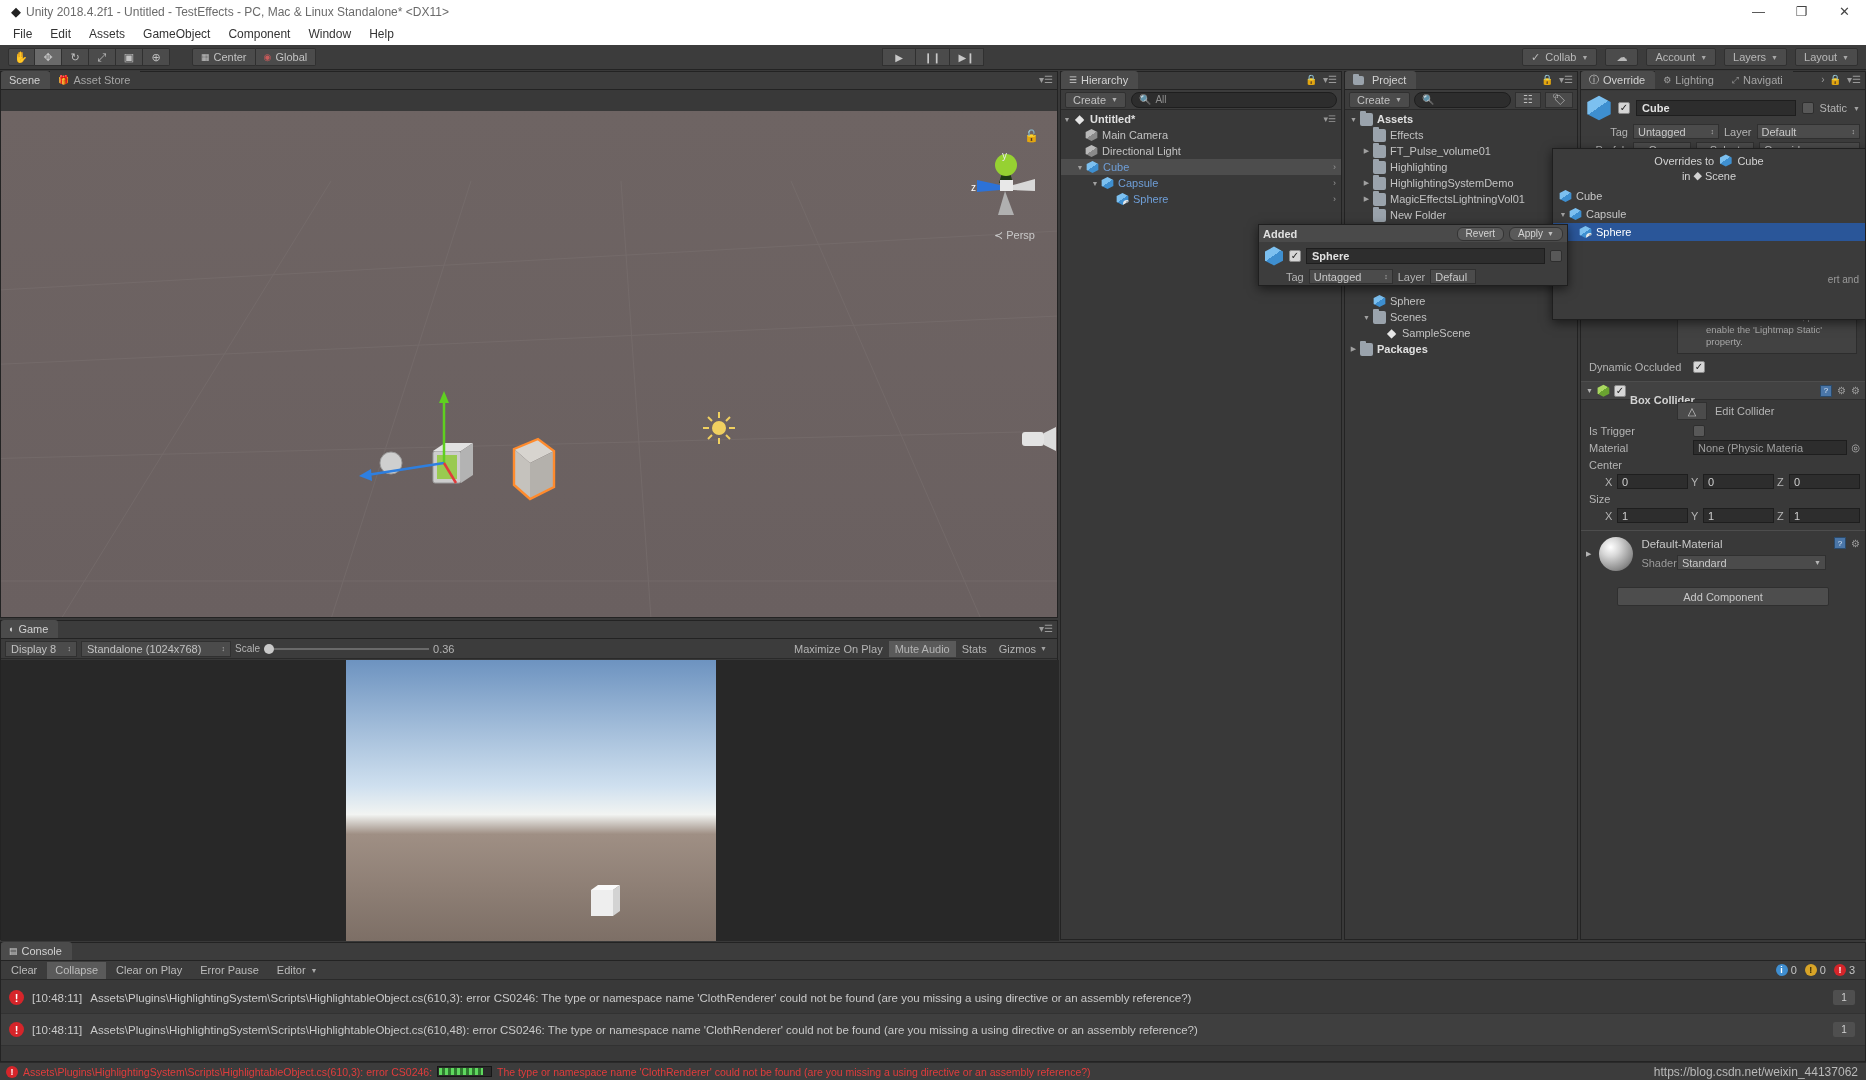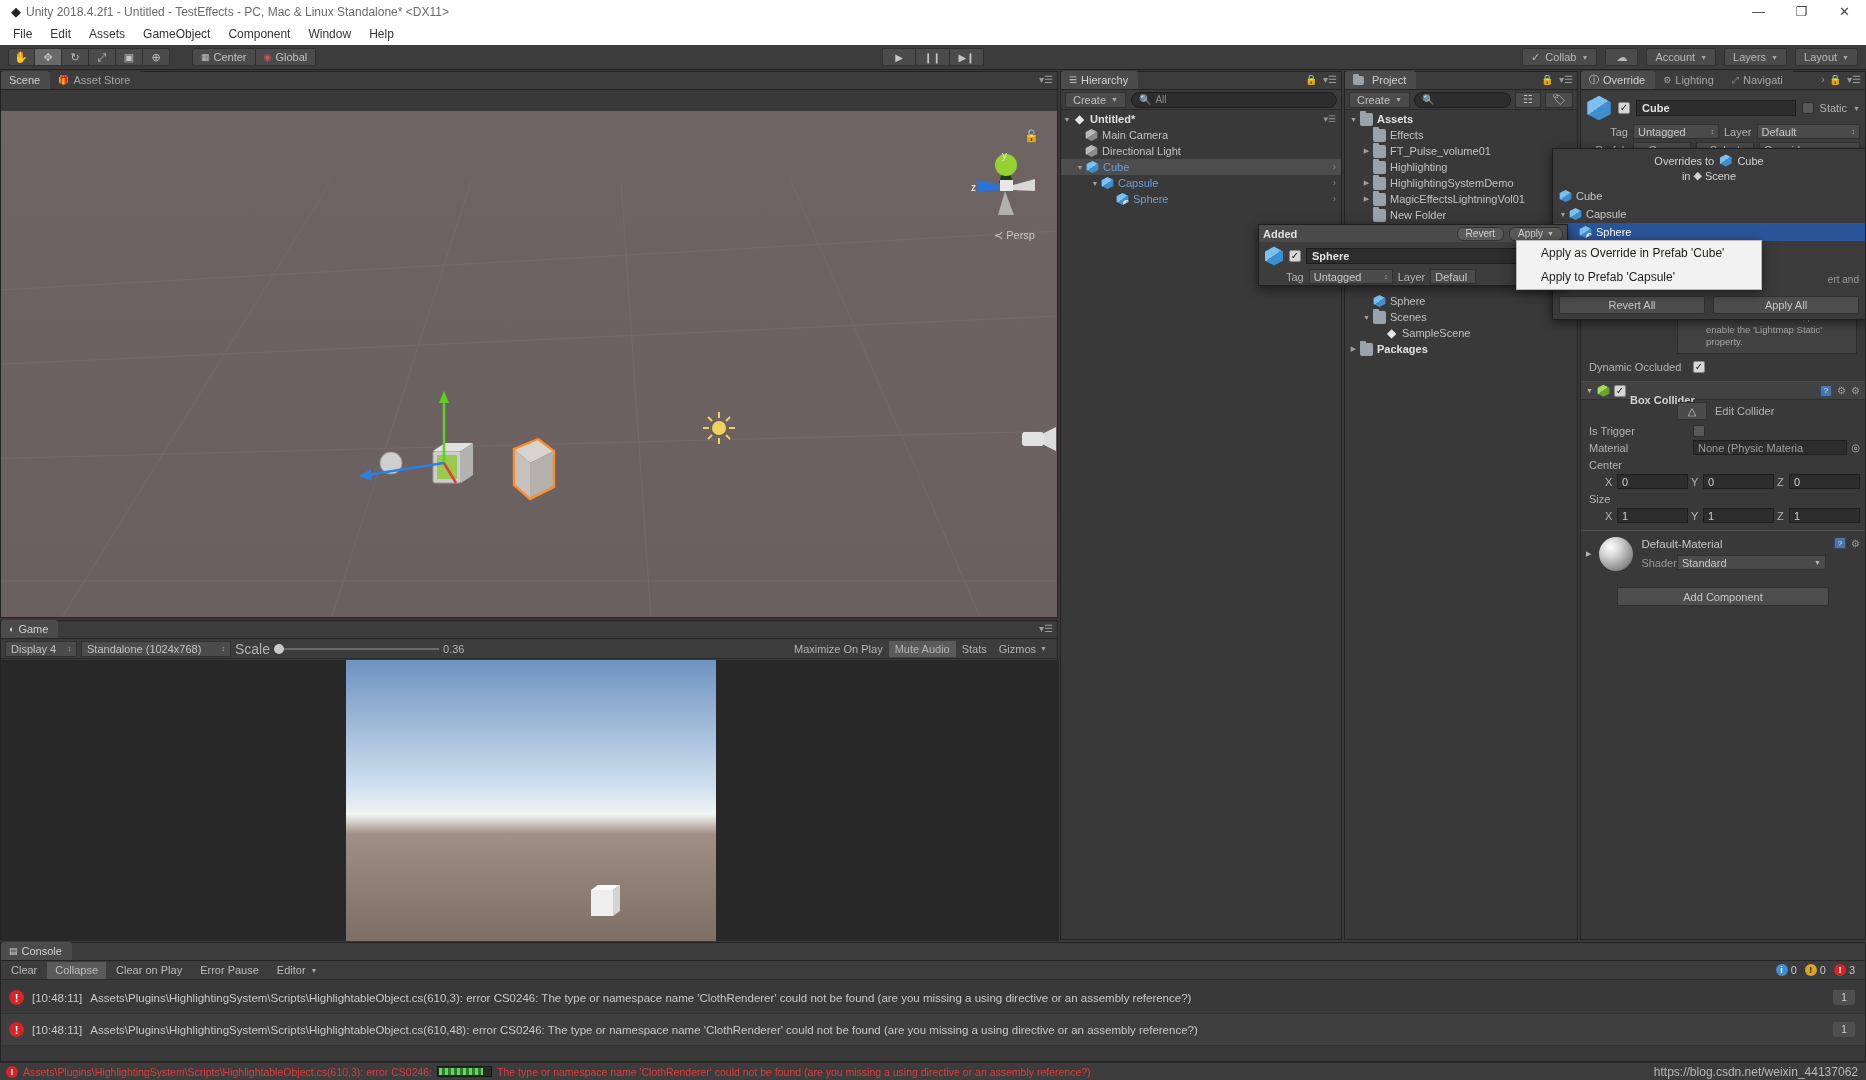--- a/index.html
+++ b/index.html
@@ -461,28 +461,28 @@
       <div class="tab active">
         <span style="font-size:9px;">◐</span>
         <span>Game</span>
       </div>
       <div class="tabrow-right">
         <span>▾☰</span>
       </div>
     </div>
     <div class="gamebar">
       <div class="gsel" style="width:72px;">
-        <span>Display 4</span>
+        <span>Display 8</span>
         <span class="caret">↕</span>
       </div>
       <div class="gsel" style="width:150px;">
         <span>Standalone (1024x768)</span>
         <span class="caret">↕</span>
       </div>
-      <span style="font-size:14px;">Scale</span>
+      <span style="font-size:10px;">Scale</span>
       <div style="position:relative;width:165px;height:14px;display:flex;align-items:center;">
         <div style="height:2px;background:#6a6a6a;width:100%;"></div>
         <div style="position:absolute;left:0;width:10px;height:10px;border-radius:50%;background:#c9c9c9;"></div>
       </div>
       <span style="font-size:11px;">0.36</span>
       <div style="margin-left:auto;display:flex;">
         <div class="gbtn">Maximize On Play</div>
         <div class="gbtn on">Mute Audio</div>
         <div class="gbtn">Stats</div>
         <div class="gbtn">
@@ -895,28 +895,20 @@
         <span>Capsule</span>
       </div>
       <div class="ovrow sel" style="padding-left:26px;">
         <span class="ico ico-cube-blue">
           <span class="plusbadge">+</span>
         </span>
         <span>Sphere</span>
       </div>
     </div>
     <div class="ov-note">ert and</div>
-    <div class="ov-foot">
-      <div class="btn">
-        <span>Revert All</span>
-      </div>
-      <div class="btn">
-        <span>Apply All</span>
-      </div>
-    </div>
   </div>
 
   <div id="added">
     <div class="ad-head">
       <span class="ad-title">Added</span>
       <span class="ad-btns">
         <span class="ad-btn">
           <span>Revert</span>
         </span>
         <span class="ad-btn">
@@ -941,28 +933,20 @@
           <span class="caret">↕</span>
         </span>
         <span>Layer</span>
         <span class="dd" style="width:46px;">
           <span>Defaul</span>
         </span>
       </div>
     </div>
   </div>
 
-  <div id="ctxmenu">
-    <div class="ctxitem">
-      <span>Apply as Override in Prefab 'Cube'</span>
-    </div>
-    <div class="ctxitem">
-      <span>Apply to Prefab 'Capsule'</span>
-    </div>
-  </div>
 
   <div class="panel" id="console">
     <div class="tabrow">
       <div class="tab active">
         <span style="font-size:9px;">▤</span>
         <span>Console</span>
       </div>
     </div>
     <div class="conbar">
       <div class="conbtn">Clear</div>

